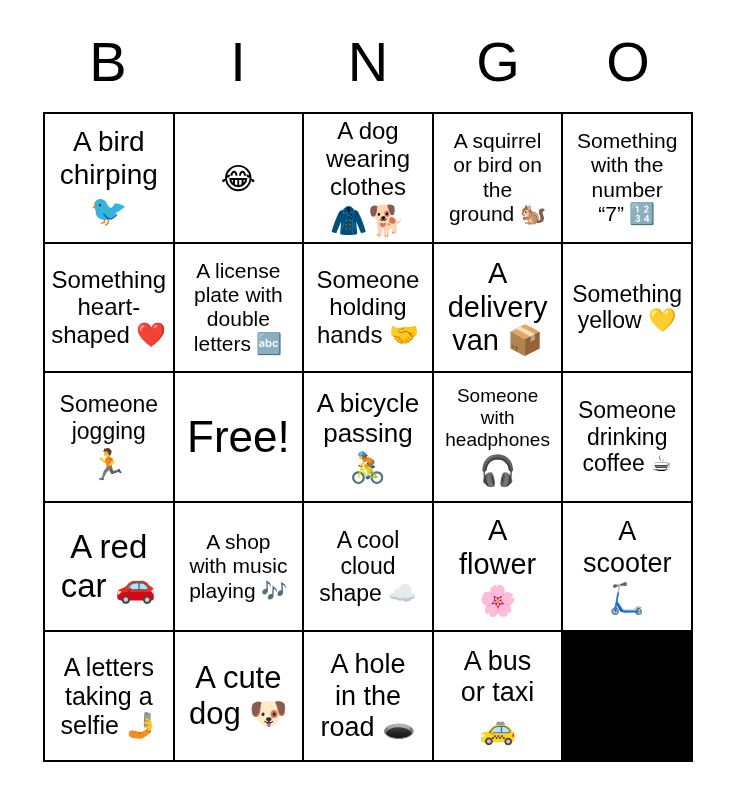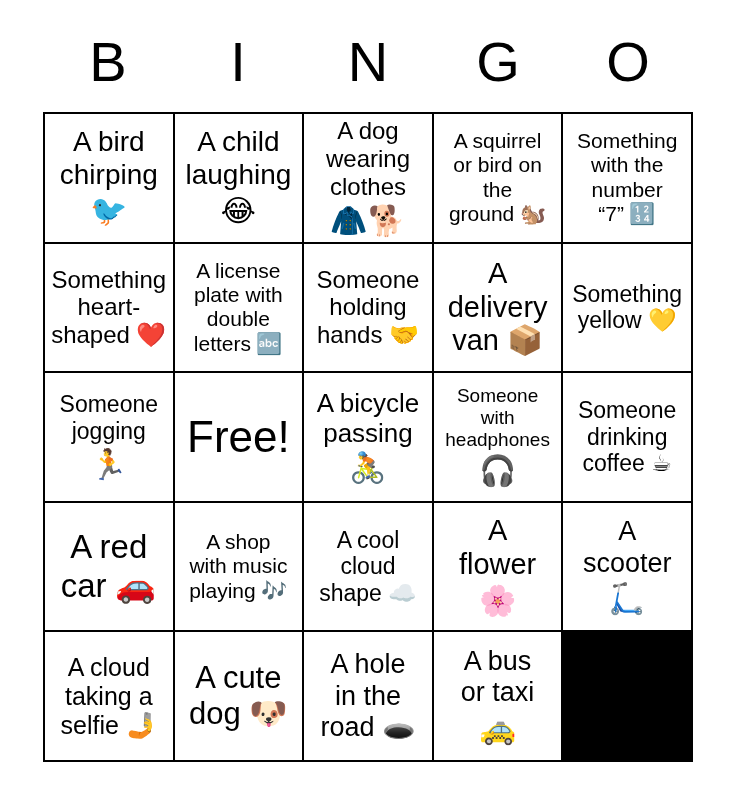--- a/index.html
+++ b/index.html
@@ -89,22 +89,20 @@
   </div>
 
   <div class="grid">
 
     <div class="cell s28">
       <div class="txt">A bird
 chirping</div>
       <div class="emo">🐦</div>
     </div>
     <div class="cell s28">
-      <div class="txt">A child
-laughing</div>
       <div class="emo">😂</div>
     </div>
     <div class="cell s24">
       <div class="txt">A dog
 wearing
 clothes</div>
       <div class="emo">🧥🐕</div>
     </div>
     <div class="cell s21">
       <div class="txt">A squirrel
@@ -189,21 +187,21 @@
 flower</div>
       <div class="emo">🌸</div>
     </div>
 
     <div class="cell s27">
       <div class="txt">A
 scooter</div>
       <div class="emo">🛴</div>
     </div>
     <div class="cell s25">
-      <div class="txt">A cloud
+      <div class="txt">A letters
 taking a
 selfie 🤳</div>
     </div>
     <div class="cell s31">
       <div class="txt">A cute
 dog 🐶</div>
     </div>
     <div class="cell s27">
       <div class="txt">A hole
 in the

